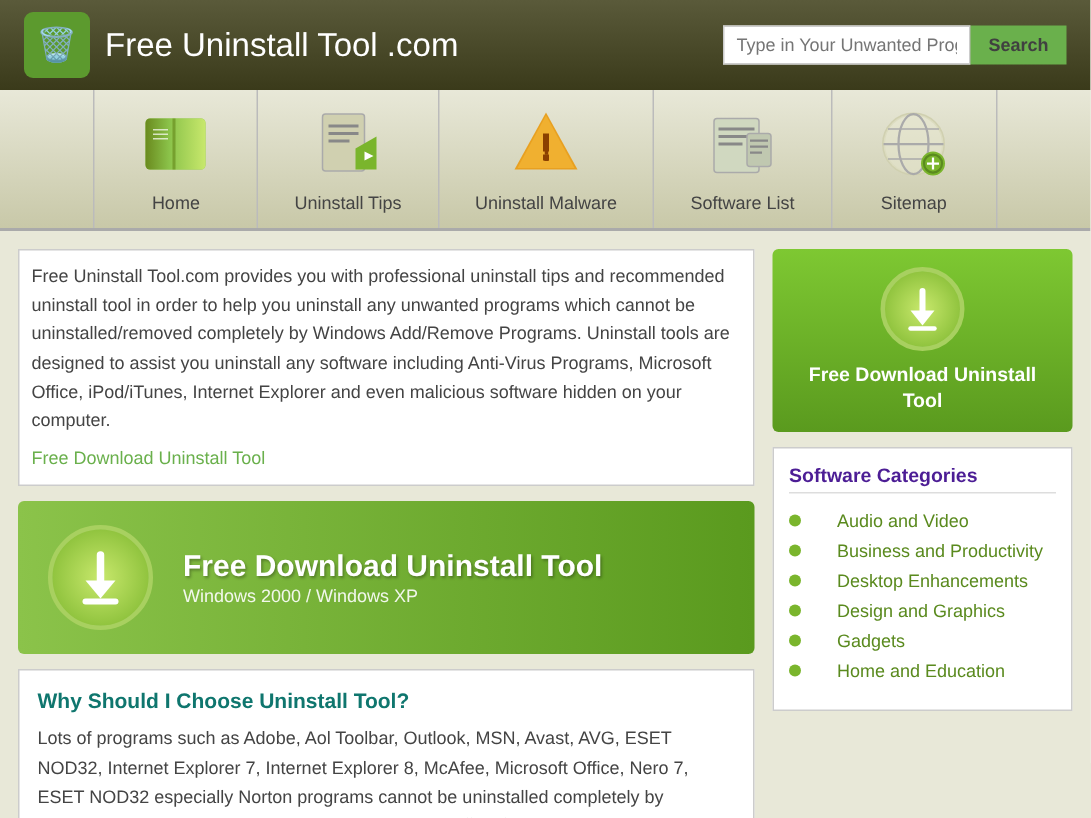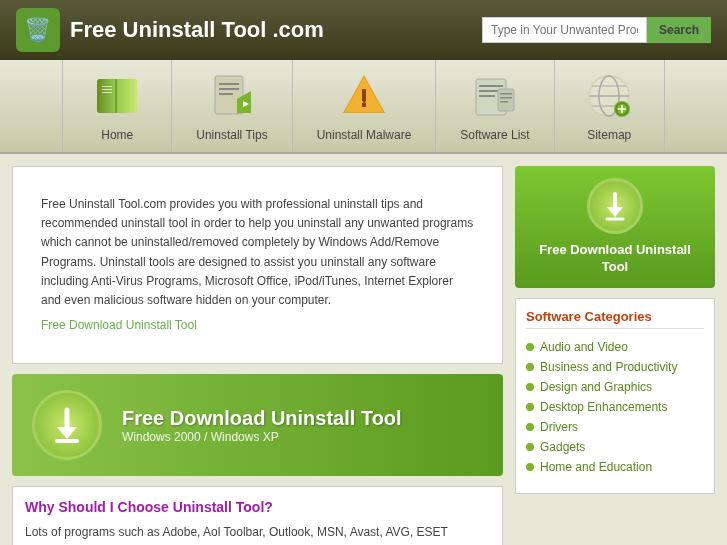--- a/index.html
+++ b/index.html
@@ -26,21 +26,21 @@
       border-radius: 6px;
       display: flex;
       align-items: center;
       justify-content: center;
       color: white;
       font-size: 22px;
     }
     #site-title {
       color: white;
       font-size: 22px;
-      font-weight: bold;
+      font-weight: normal;
     }
     #search-area {
       display: flex;
       align-items: center;
     }
     #search-input {
       padding: 5px 8px;
       font-size: 12px;
       border: 1px solid #ccc;
       width: 165px;
@@ -102,21 +102,21 @@
       flex: 1;
       display: flex;
       flex-direction: column;
       gap: 10px;
     }
 
     
     #info-box {
       background: white;
       border: 1px solid #ccc;
-      padding: 28px;
+      padding: 8px;
       font-size: 12px;
       line-height: 1.6;
       color: #444;
     }
     #info-box a {
       color: #6ab04c;
       text-decoration: none;
     }
 
     
@@ -152,21 +152,21 @@
     }
 
     
     #why-section {
       background: white;
       border: 1px solid #ccc;
       padding: 12px;
     }
     #why-section h3 {
       font-size: 14px;
-      color: #a21caf;
+      color: #0f766e;
       margin-bottom: 8px;
       font-weight: bold;
     }
     #why-section p {
       font-size: 12px;
       line-height: 1.6;
       color: #444;
     }
 
     
@@ -211,29 +211,29 @@
 
     
     #categories-box {
       background: white;
       border: 1px solid #ccc;
       padding: 10px;
     }
     #categories-box h4 {
       font-size: 13px;
       font-weight: bold;
-      color: #c2410c;
+      color: #4c1d95;
       margin-bottom: 8px;
       border-bottom: 1px solid #ddd;
       padding-bottom: 4px;
     }
     .category-item {
       display: flex;
       align-items: center;
-      gap: 6px;
+      gap: 24px;
       padding: 3px 0;
       font-size: 12px;
       color: #5a8a1e;
       cursor: pointer;
     }
     .cat-bullet {
       width: 8px;
       height: 8px;
       background: #7ab52c;
       border-radius: 50%;
@@ -386,29 +386,25 @@
       <div class="category-item">
             <span class="cat-bullet"></span>
             <span>Audio and Video</span>
           </div>
           <div class="category-item">
             <span class="cat-bullet"></span>
             <span>Business and Productivity</span>
           </div>
           <div class="category-item">
             <span class="cat-bullet"></span>
+            <span>Desktop Enhancements</span>
+          </div>
+          <div class="category-item">
+            <span class="cat-bullet"></span>
             <span>Design and Graphics</span>
-          </div>
-          <div class="category-item">
-            <span class="cat-bullet"></span>
-            <span>Desktop Enhancements</span>
-          </div>
-          <div class="category-item">
-            <span class="cat-bullet"></span>
-            <span>Drivers</span>
           </div>
           <div class="category-item">
             <span class="cat-bullet"></span>
             <span>Gadgets</span>
           </div>
           <div class="category-item">
             <span class="cat-bullet"></span>
             <span>Home and Education</span>
           </div>
           <div class="category-item"></div>

